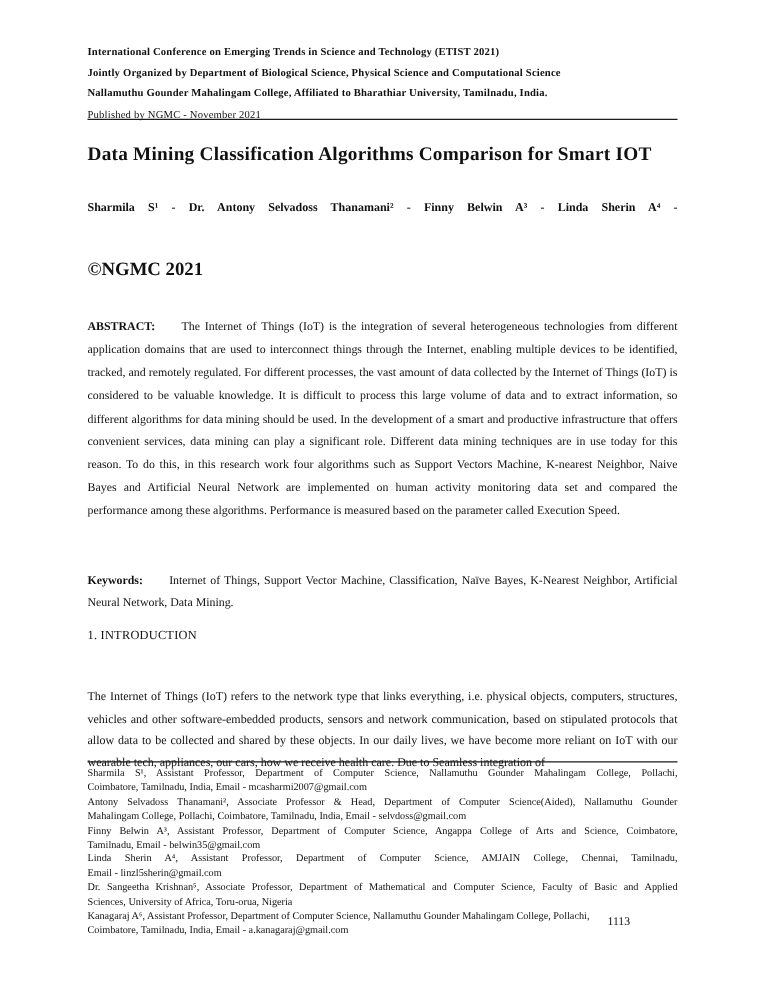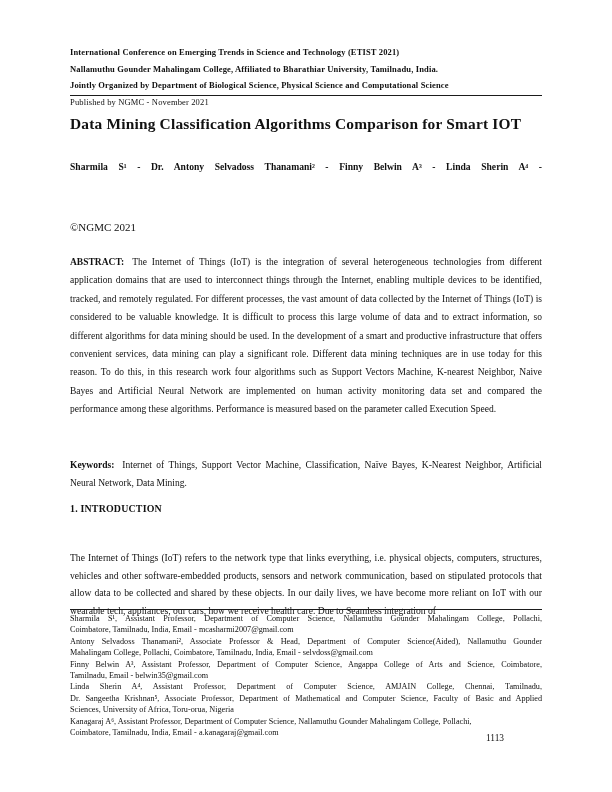--- a/index.html
+++ b/index.html
@@ -8,59 +8,59 @@
     width: 612px;
     height: 792px;
     background: #ffffff;
     color: #111111;
     font-family: "Liberation Serif", "DejaVu Serif", serif;
     overflow: hidden;
   }
   .abs { position: absolute; left: 70px; width: 472px; }
 
   
-  .header { top: 44px; }
+  .header { top: 33px; }
   .header-line { font-size: 8.5px; font-weight: bold; line-height: 16.6px; letter-spacing: 0.15px; }
   .header-line.regular { font-weight: normal; }
   .rule { position: absolute; left: 70px; width: 472px; border-top: 1.6px solid #1b1b1b; height: 0; }
   .header-rule { top: 95px; }
 
   
   .paper-title { top: 115px; font-size: 15.4px; font-weight: bold; letter-spacing: 0.2px; }
   .authors { top: 157px; font-size: 9.6px; font-weight: bold; line-height: 19.5px; }
   .authors-line1 { text-align: justify; text-align-last: justify; font-family: Liberation Serif, serif; }
 
-  .copyright { top: 221px; font-size: 11px; font-weight: normal; }
+  .copyright { top: 208px; font-size: 15px; font-weight: bold; }
 
   
   .abstract { top: 253px; font-size: 9.5px; line-height: 18.4px; text-align: justify; }
-  .lead-label { font-weight: bold; margin-right: 8px; }
+  .lead-label { font-weight: bold; margin-right: 21px; }
   .keywords { top: 456px; font-size: 9.5px; line-height: 18.4px; text-align: justify; }
 
   
-  .section-heading { top: 503px; font-size: 9.9px; font-weight: bold; letter-spacing: 0.2px; }
+  .section-heading { top: 503px; font-size: 9.9px; font-weight: normal; letter-spacing: 0.2px; }
   .intro { top: 526px; font-size: 9.6px; line-height: 17.6px; text-align: justify; margin-top: 23px; }
 
   
   .footnote-rule { top: 609px; }
   .footnotes { top: 613px; font-size: 8.2px; line-height: 11.4px; }
   .fn.j { text-align: justify; text-align-last: justify; }
   .fn.l { text-align: left; }
 
   .page-number { position: absolute; left: 486px; top: 733px; width: 26px; font-size: 9.4px; text-align: left; }
 </style>
 </head>
 <body>
 
 <div class="page">
 
   <div class="abs header">
     <div class="header-line">International Conference on Emerging Trends in Science and Technology (ETIST 2021)</div>
+    <div class="header-line">Jointly Organized by Department of Biological Science, Physical Science and Computational Science</div>
     <div class="header-line">Nallamuthu Gounder Mahalingam College, Affiliated to Bharathiar University, Tamilnadu, India.</div>
-    <div class="header-line">Jointly Organized by Department of Biological Science, Physical Science and Computational Science</div>
     <div class="header-line regular">Published by NGMC - November 2021</div>
   </div>
 
   <div class="rule header-rule"></div>
 
   <div class="abs paper-title">Data Mining Classification Algorithms Comparison for Smart IOT</div>
 
   <div class="abs authors">
     <div class="authors-line1">Sharmila S¹ - Dr. Antony Selvadoss Thanamani² - Finny Belwin A³ - Linda Sherin A⁴ -</div>
   </div>
@@ -82,20 +82,21 @@
   <div class="rule footnote-rule"></div>
 
   <div class="abs footnotes">
     <div class="fn j">Sharmila S¹, Assistant Professor, Department of Computer Science, Nallamuthu Gounder Mahalingam College, Pollachi,</div>
     <div class="fn l">Coimbatore, Tamilnadu, India, Email - mcasharmi2007@gmail.com</div>
     <div class="fn j">Antony Selvadoss Thanamani², Associate Professor &amp; Head, Department of Computer Science(Aided), Nallamuthu Gounder</div>
     <div class="fn l">Mahalingam College, Pollachi, Coimbatore, Tamilnadu, India, Email - selvdoss@gmail.com</div>
     <div class="fn j">Finny Belwin A³, Assistant Professor, Department of Computer Science, Angappa College of Arts and Science, Coimbatore,</div>
     <div class="fn l">Tamilnadu, Email - belwin35@gmail.com</div>
     <div class="fn j">Linda Sherin A⁴, Assistant Professor, Department of Computer Science, AMJAIN College, Chennai, Tamilnadu,</div>
+    <div class="fn l">Email - linzl5sherin@gmail.com</div>
     <div class="fn j">Dr. Sangeetha Krishnan⁵, Associate Professor, Department of Mathematical and Computer Science, Faculty of Basic and Applied</div>
     <div class="fn l">Sciences, University of Africa, Toru-orua, Nigeria</div>
     <div class="fn l">Kanagaraj A⁶, Assistant Professor, Department of Computer Science, Nallamuthu Gounder Mahalingam College, Pollachi,</div>
     <div class="fn l">Coimbatore, Tamilnadu, India, Email - a.kanagaraj@gmail.com</div>
   </div>
 
   <div class="page-number">1113</div>
 
 </div>
 

